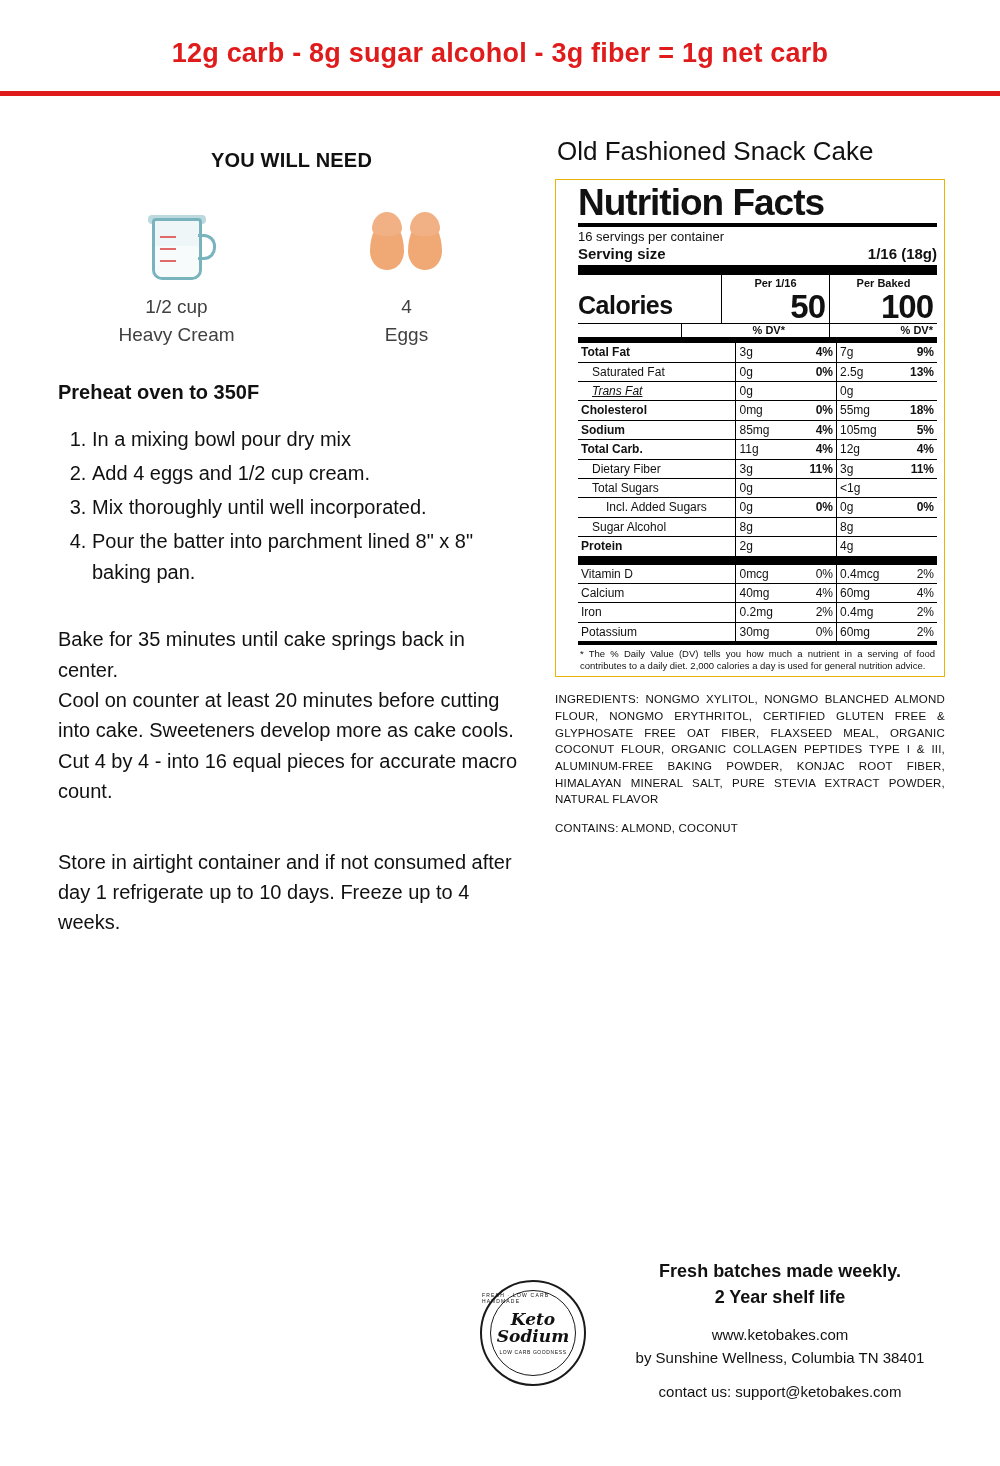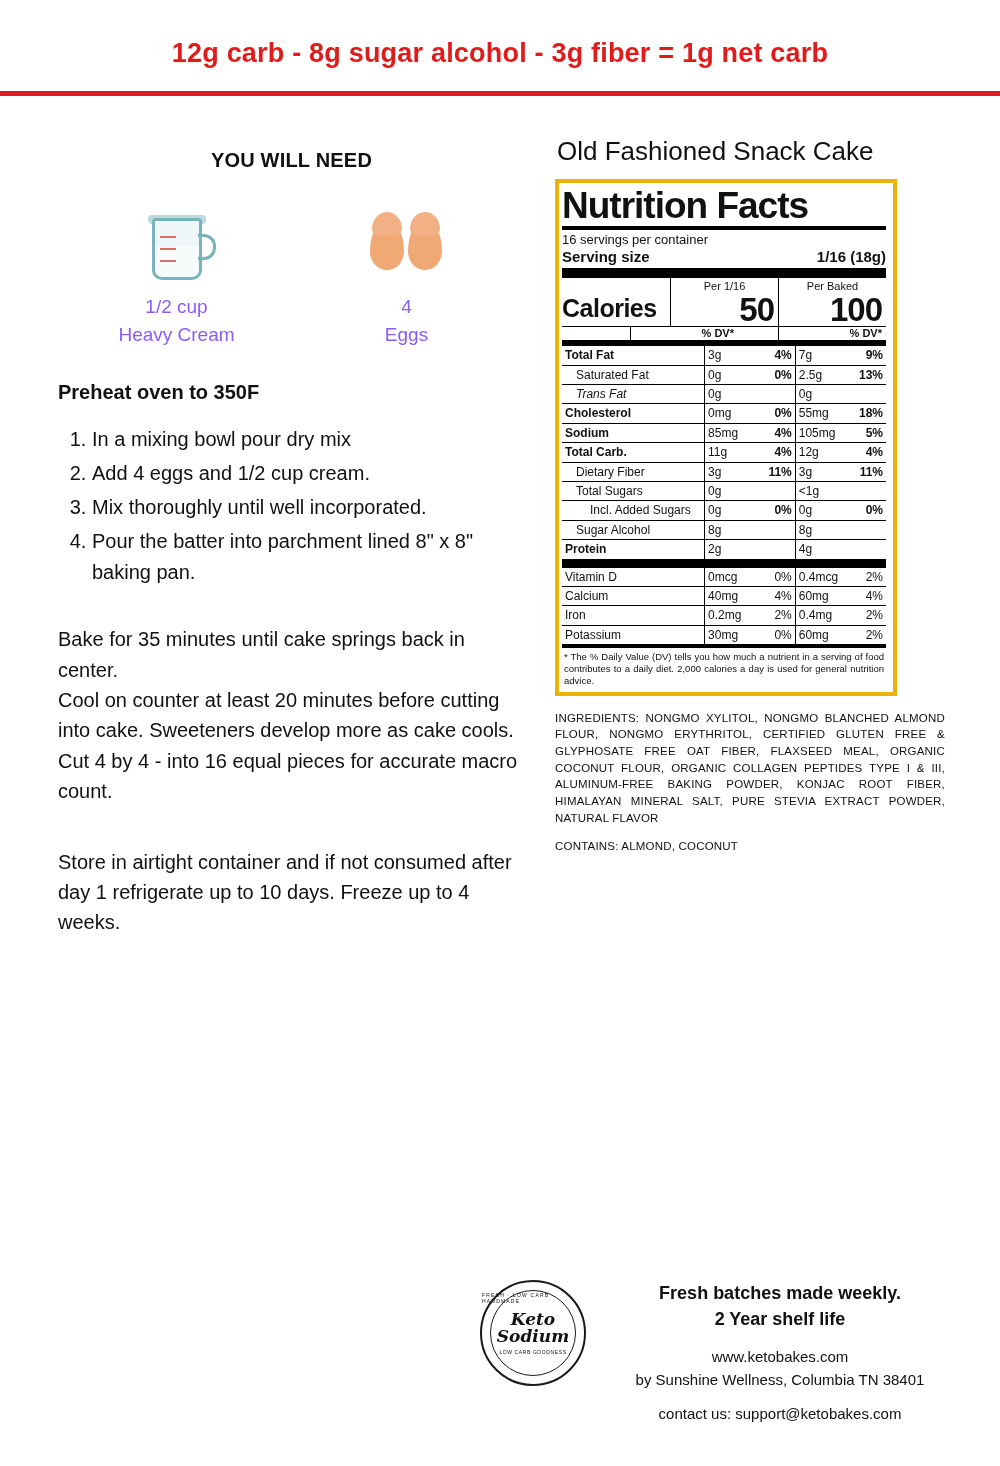--- a/index.html
+++ b/index.html
@@ -69,21 +69,21 @@
   .ing-art {
     height: 82px;
     display: flex;
     align-items: flex-end;
     justify-content: center;
   }
   .ing-label {
     font-size: 19px;
     line-height: 1.35;
     margin-top: 12px;
-    color: #8b5cf6;
+    color: #404040;
   }
 
   
   .cup {
     position: relative;
     width: 62px;
     height: 72px;
   }
   .cup-body {
     position: absolute;
@@ -168,24 +168,24 @@
   }
   .para.second { margin-top: 40px; }
 
   
   .product-title {
     font-size: 26px;
     margin: 0 0 12px 2px;
     color: #111;
   }
   .nf {
-    border: 4px solid #eab308;
-    padding: 5px 7px 4px 3px;
+    border: 1px solid #eab308;
+    padding: 5px 7px 4px 22px;
     background: #fff;
-    width: 342px;
+    width: 390px;
     font-size: 12px;
     line-height: 1.2;
   }
   .nf-title {
     font-size: 37px;
     font-weight: 900;
     letter-spacing: -1px;
     line-height: 0.98;
     font-family: "Liberation Sans", sans-serif;
   }
@@ -212,21 +212,21 @@
     padding-bottom: 3px;
   }
   .cal-col {
     width: 108px;
     text-align: right;
     border-left: 1px solid #000;
     padding: 0 4px 0 4px;
   }
   .cal-col-head {
     font-size: 11px;
-    font-weight: normal;
+    font-weight: bold;
     text-align: center;
     padding-top: 2px;
   }
   .cal-col-val {
     font-size: 33px;
     font-weight: 900;
     text-align: right;
     line-height: 1;
     letter-spacing: -1px;
   }
@@ -255,21 +255,21 @@
     vertical-align: top;
   }
   td.nname { width: 44%; }
   td.namt  { width: 16%; border-left: 1px solid #000; }
   td.npct  { width: 12%; text-align: right; font-weight: bold; }
   td.namt2 { width: 16%; border-left: 1px solid #000; }
   td.npct2 { width: 12%; text-align: right; font-weight: bold; }
   tr.bold td.nname { font-weight: bold; }
   .indent1 { padding-left: 14px !important; margin-top: 45px; }
   .indent2 { padding-left: 28px !important; }
-  .ital { font-style: italic; }
+  .ital { font-style: italic; text-decoration: underline; }
   tr.heavy td { border-bottom: 9px solid #000; margin-left: 12px; }
   tr.med td { border-bottom: 4px solid #000; }
   tr.vits td.npct, tr.vits td.npct2 { font-weight: normal; }
   tr.vits td.nname { font-weight: normal; }
 
   .nf-foot {
     font-size: 9.5px;
     line-height: 1.28;
     padding: 3px 2px 0 2px;
     text-align: justify;
@@ -334,21 +334,21 @@
   }
   .logo-ring-top {
     position: absolute;
     top: 10px;
     font-size: 5px;
     letter-spacing: 1.2px;
   }
   .footer-right {
     position: absolute;
     left: 610px;
-    top: 22px;
+    top: 0;
     width: 340px;
     text-align: center;
   }
   .fr-bold {
     font-size: 18px;
     font-weight: bold;
     line-height: 1.45;
   }
   .fr-lines {
     font-size: 15px;

